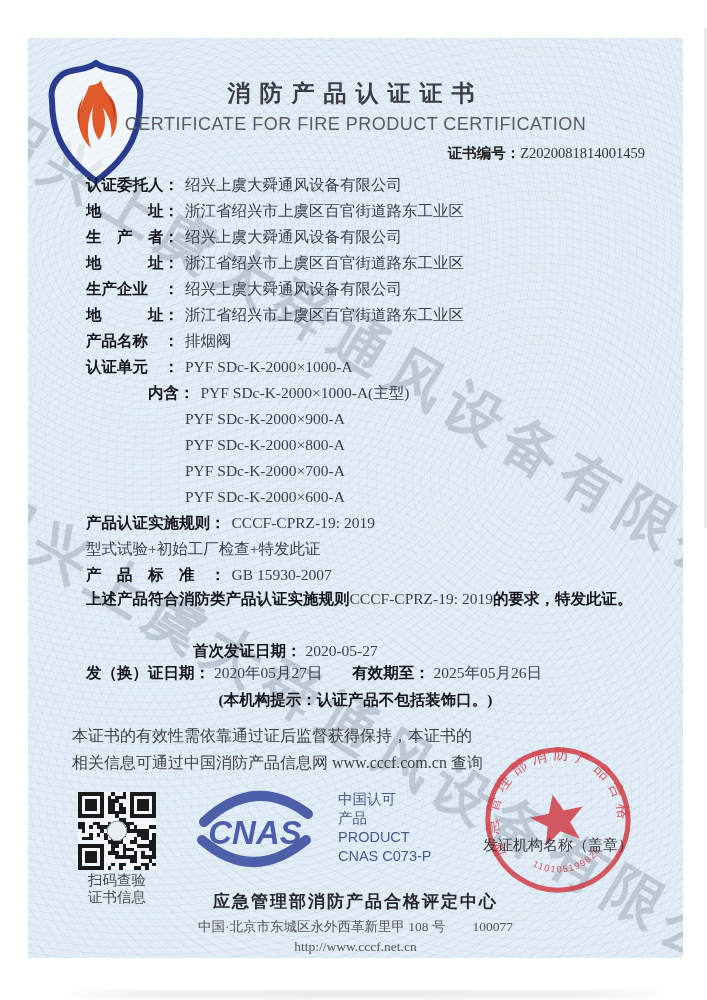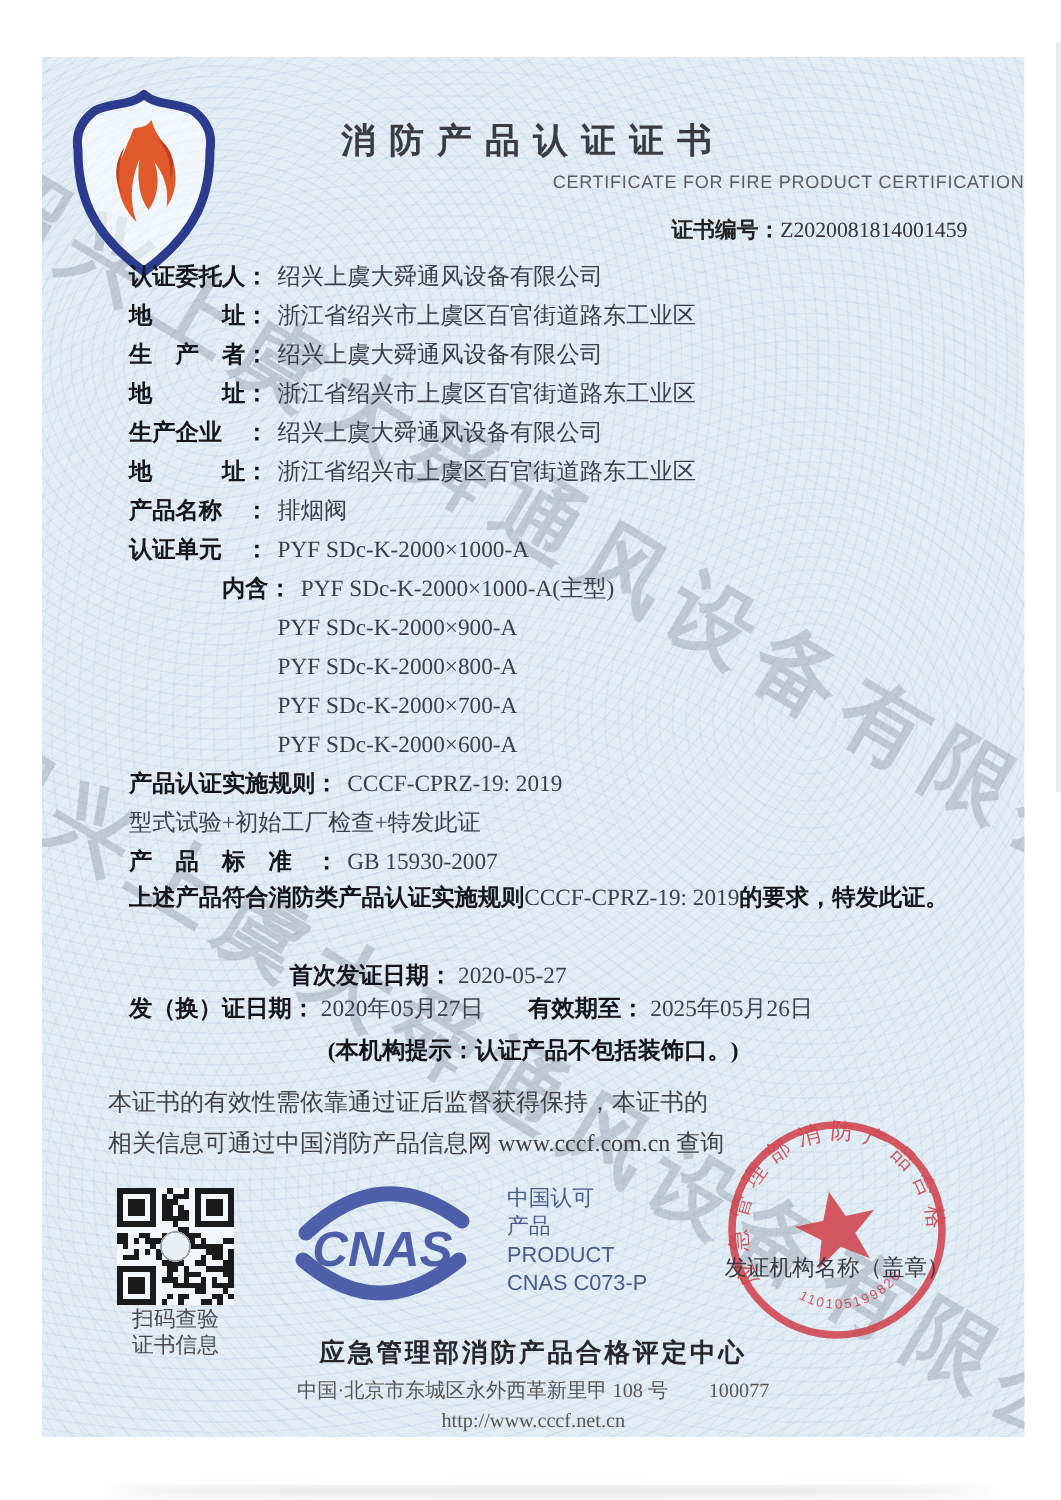--- a/index.html
+++ b/index.html
@@ -18,21 +18,21 @@
       repeating-radial-gradient(circle at 78% 48%, rgba(140,175,215,.12) 0 1px, rgba(255,255,255,0) 1px 9px),
       repeating-radial-gradient(circle at 42% 82%, rgba(140,175,215,.10) 0 1px, rgba(255,255,255,0) 1px 8px);
   }
   .wm{position:absolute;font-weight:bold;font-size:58px;letter-spacing:9px;white-space:nowrap;
     color:rgba(122,134,150,.34);transform-origin:0 0;transform:rotate(31deg);pointer-events:none;}
   .wm1{left:-18px;top:52px;}
   .wm2{left:-30px;top:432px;}
   .logo{position:absolute;left:17px;top:20px;width:102px;height:128px;}
   .title{position:absolute;left:0;top:40px;width:100%;text-align:center;font-size:23px;
     font-weight:bold;letter-spacing:9px;color:#3b3b44;font-family:"Liberation Sans","DejaVu Sans",sans-serif;}
-  .subtitle{position:absolute;left:0;top:76px;width:100%;text-align:right;font-size:12px;
+  .subtitle{position:absolute;left:0;top:76px;width:100%;text-align:center;font-size:18px;
     color:#5a5a63;letter-spacing:.5px;font-family:"Liberation Sans","DejaVu Sans",sans-serif;}
   .certno{position:absolute;right:38px;top:106px;font-size:14.5px;color:#33333b;}
   .certno .lbl{font-weight:bold;color:#222;}
   .fields{position:absolute;left:58px;top:134px;width:560px;}
   .row{display:flex;height:26px;line-height:26px;font-size:15.5px;white-space:nowrap;}
   .row .lbl{font-weight:bold;color:#15151b;width:99px;flex:none;}
   .row .val{color:#3a3f4a;}
   .row.indent .lbl{width:auto;padding-left:62px;margin-right:6px;}
   .row.cont .val{padding-left:99px;}
   .rules{position:absolute;left:58px;top:472px;width:575px;}

